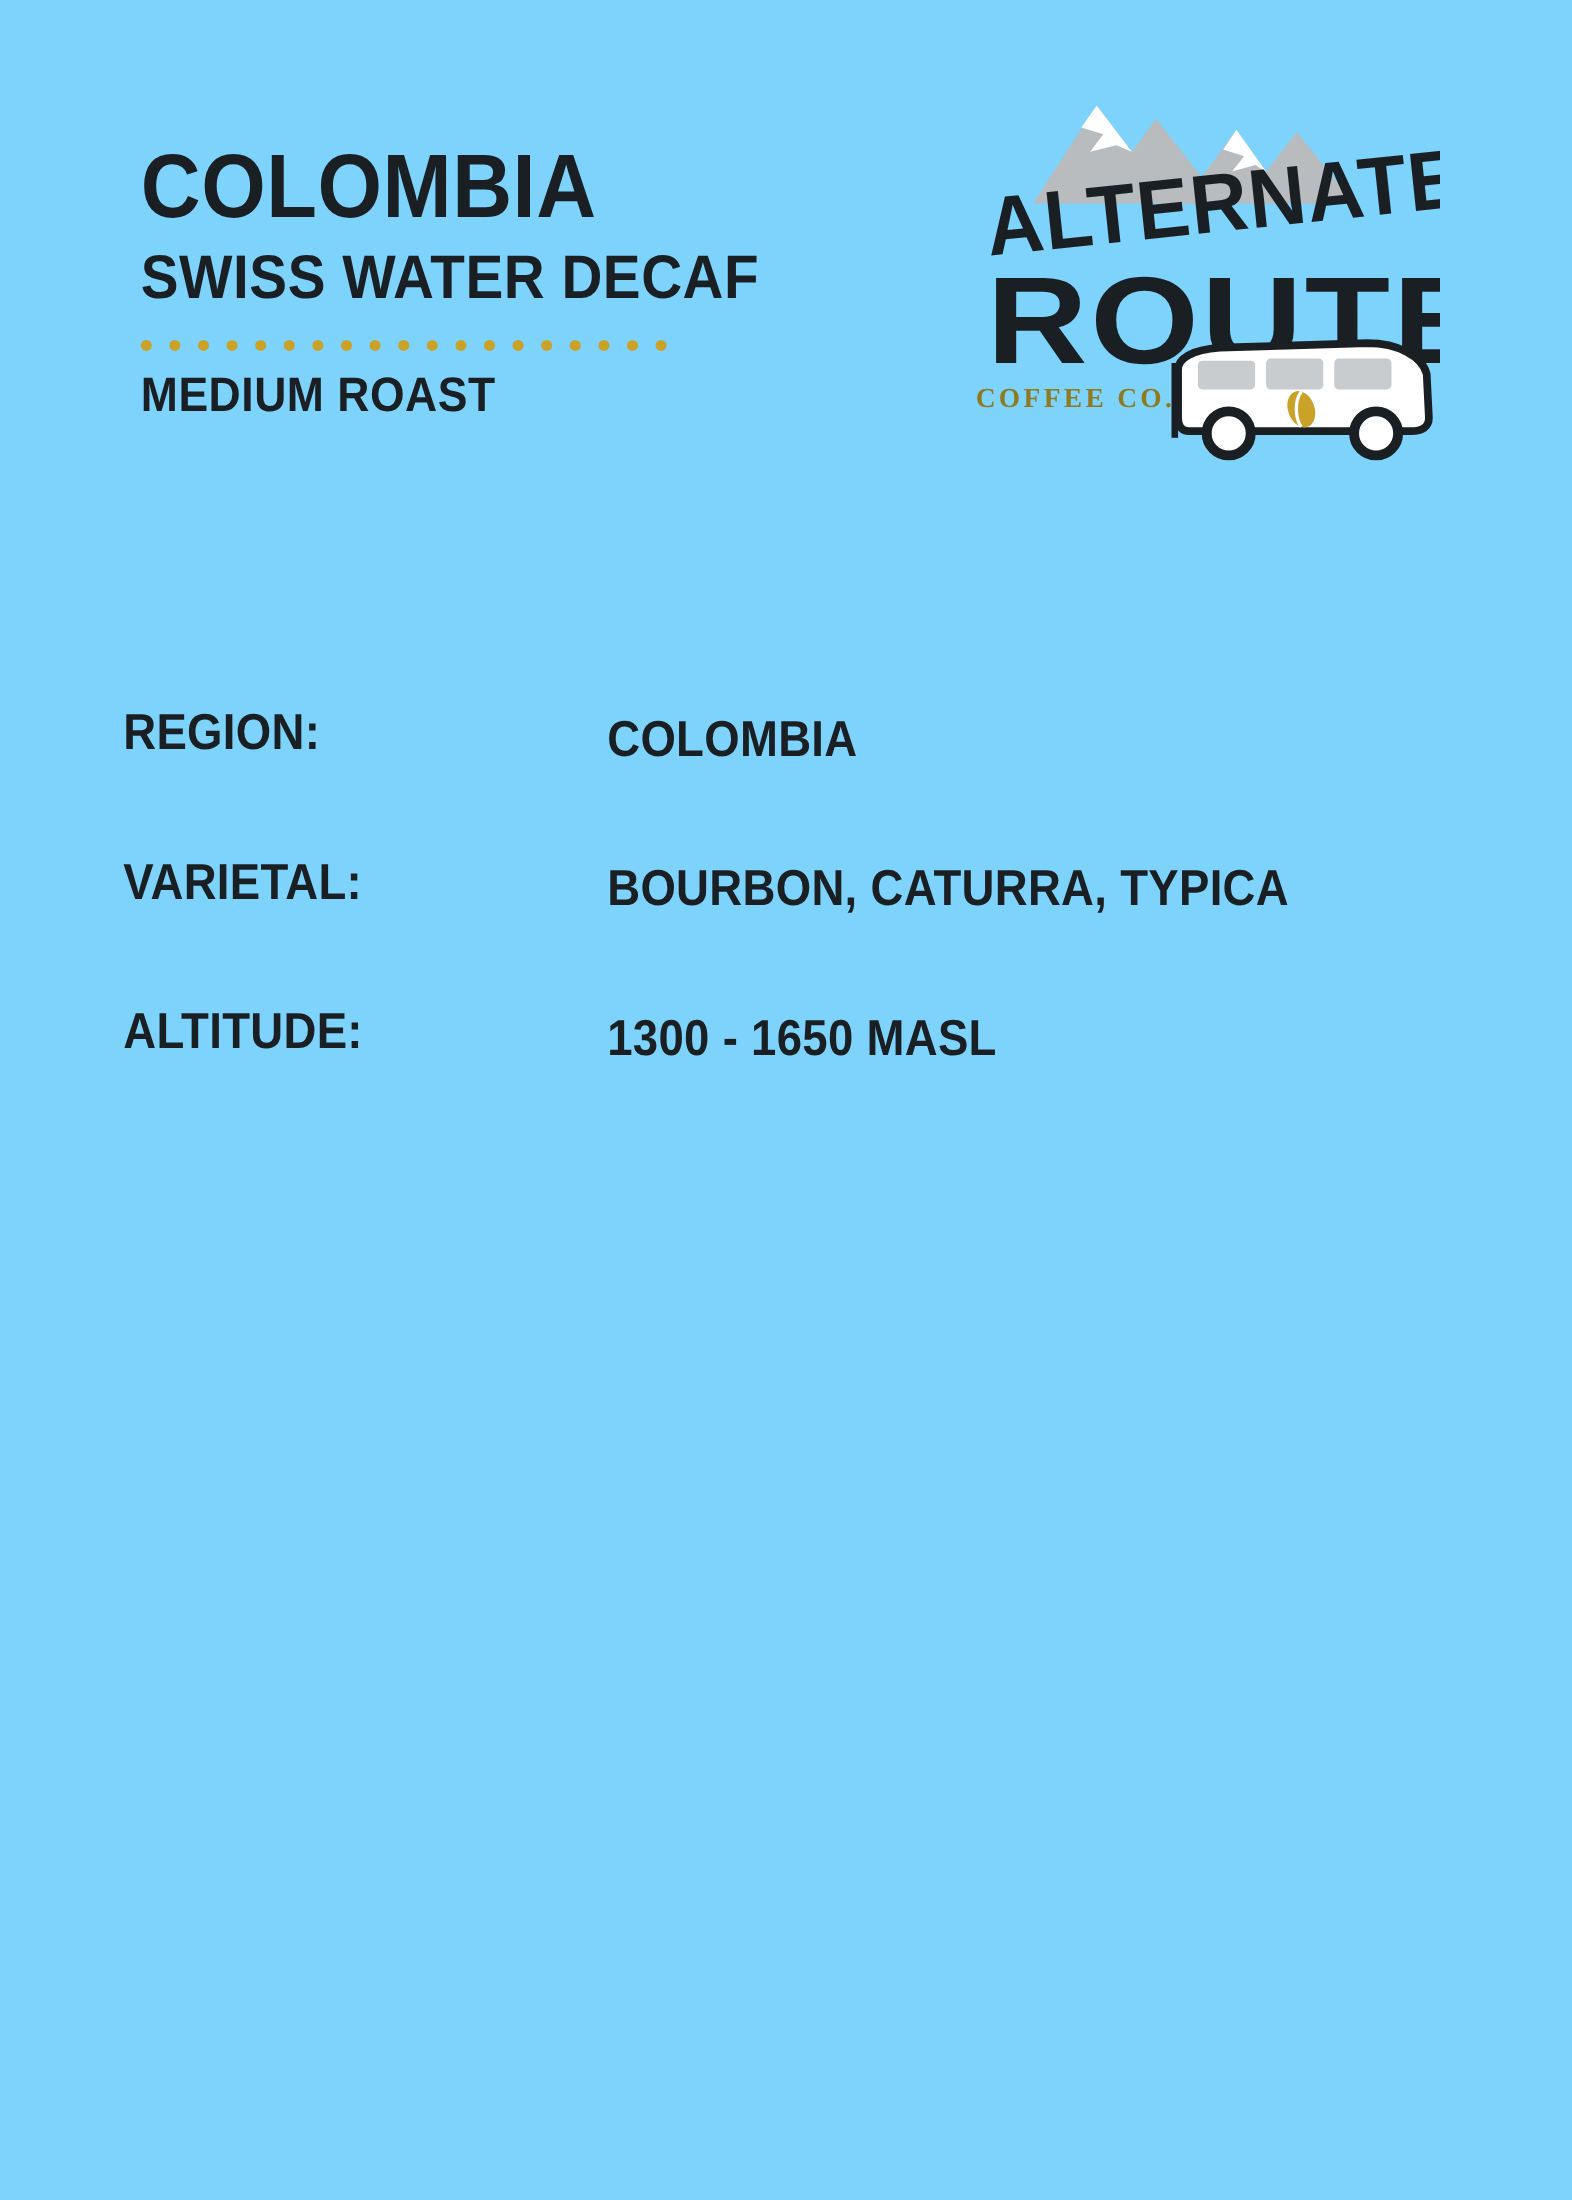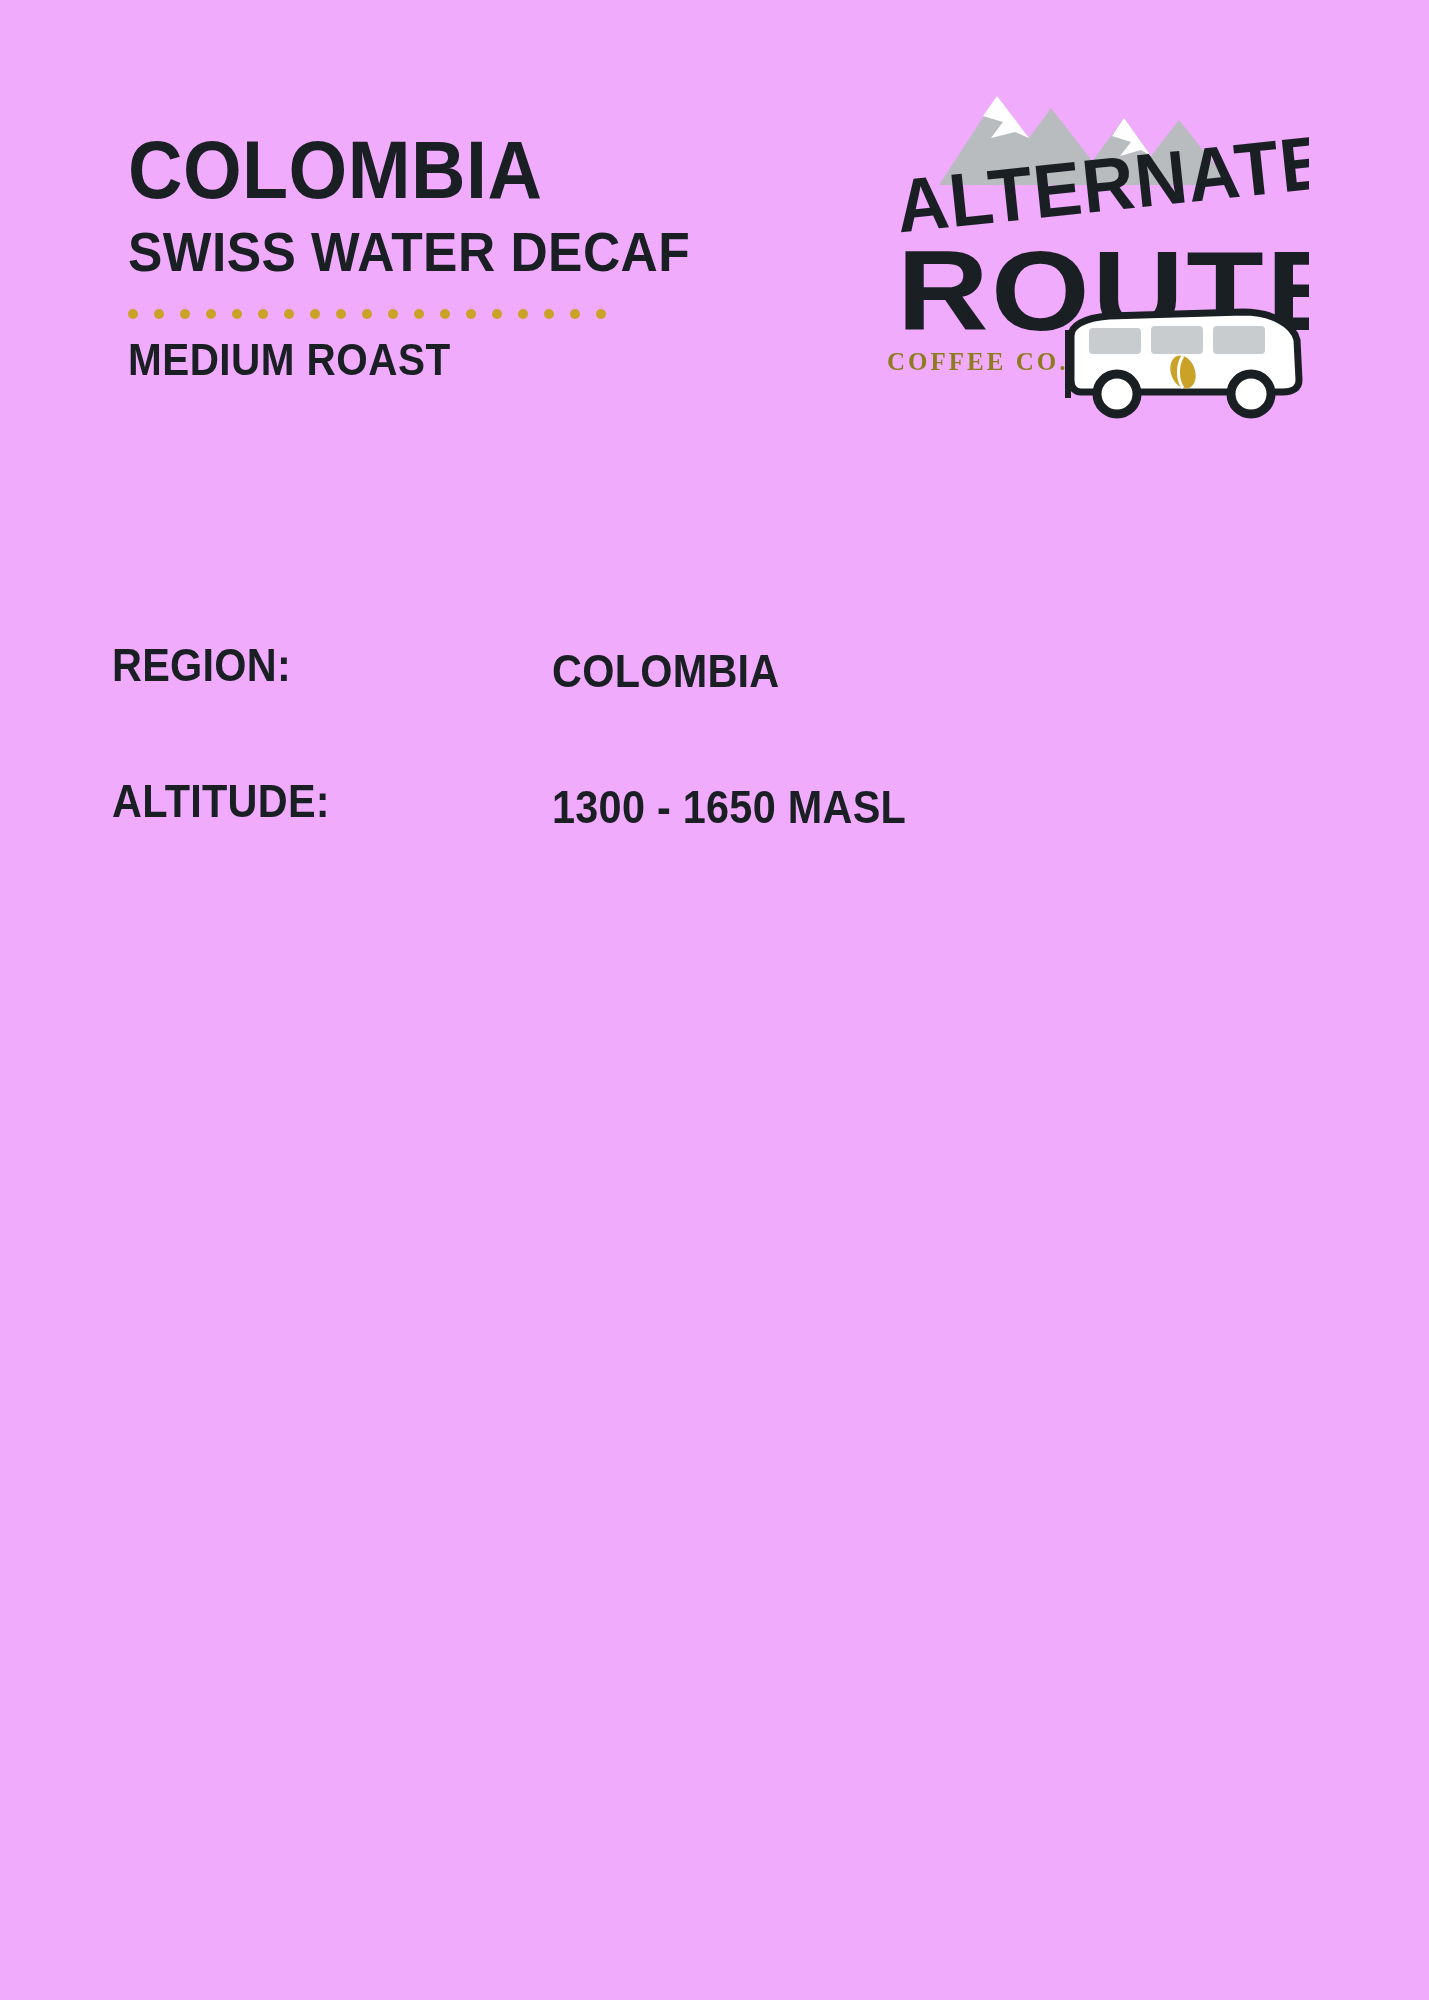--- a/index.html
+++ b/index.html
@@ -12,21 +12,21 @@
     height: 2000px;
     font-family: "Liberation Sans", sans-serif;
     color: #1a1f24;
     position: relative;
     overflow: hidden;
   }
   .page {
     position: relative;
     width: 1429px;
     height: 2000px;
-    background: #f0abfc;
+    background: #7dd3fc;
   }
 
   
   .header {
     position: absolute;
     left: 0;
     top: 0;
     width: 100%;
     height: 520px;
   }
@@ -205,18 +205,22 @@
       </svg>
     </div>
   </div>
 
   <div class="specs">
     <div class="spec-row">
       <div class="spec-label">REGION:</div>
       <div class="spec-value">COLOMBIA</div>
     </div>
     <div class="spec-row">
+      <div class="spec-label">VARIETAL:</div>
+      <div class="spec-value">BOURBON, CATURRA, TYPICA</div>
+    </div>
+    <div class="spec-row">
       <div class="spec-label">ALTITUDE:</div>
       <div class="spec-value">1300 - 1650 MASL</div>
     </div>
   </div>
 
 </div>
 
 </body></html>

